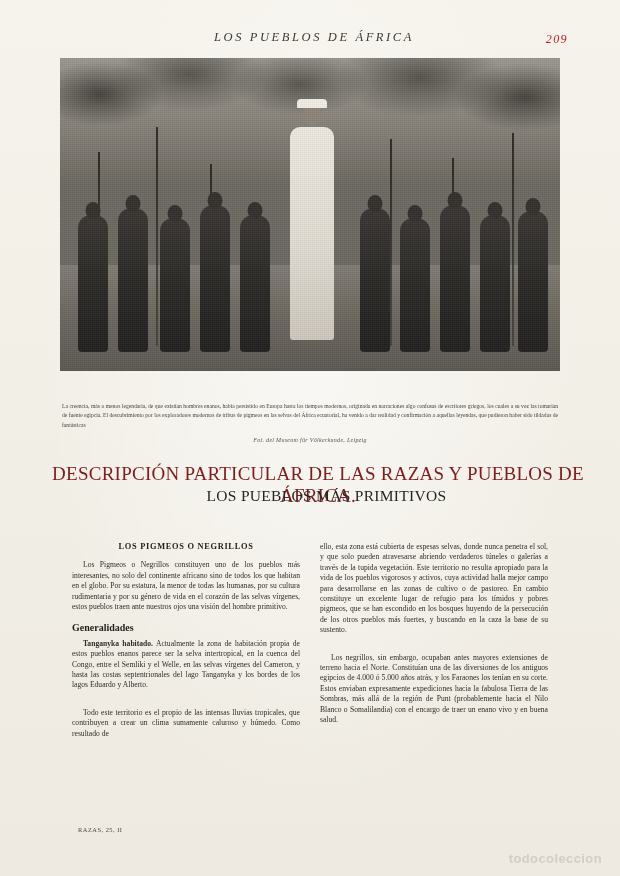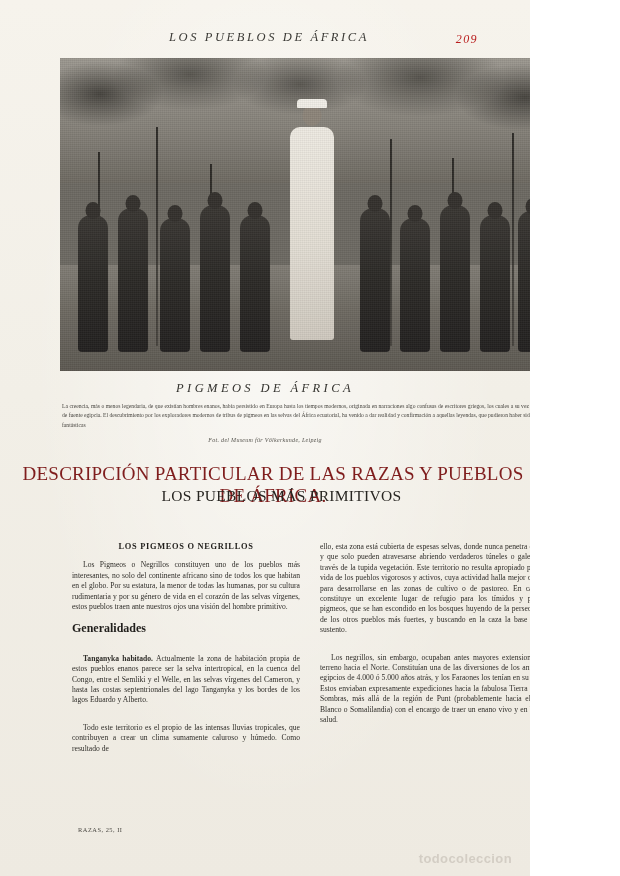--- a/index.html
+++ b/index.html
@@ -5,21 +5,21 @@
   html, body {
     margin: 0;
     padding: 0;
     background: #ffffff;
   }
   body {
     font-family: "Liberation Serif", serif;
   }
   .page {
     position: relative;
-    width: 530px;
+    width: 620px;
     height: 876px;
     background: #f4f1ea;
     overflow: hidden;
   }
   
   .paper-tint {
     position: absolute;
     inset: 0;
     background:
       radial-gradient(ellipse at 50% 40%, rgba(255,255,255,0.55) 0%, rgba(255,255,255,0) 62%),
@@ -238,22 +238,22 @@
   .section-head {
     text-align: center;
     font-weight: bold;
     font-size: 8.4px;
     letter-spacing: 0.7px;
     margin: 0 0 8px 0;
     color: #201e1b;
   }
   .sub-head {
     font-weight: bold;
-    font-size: 12px;
-    margin: 11px 0 20px 0;
+    font-size: 10px;
+    margin: 11px 0 5px 0;
     color: #201e1b;
   }
   p.para {
     margin: 0 0 0 0;
     text-indent: 11px;
   }
   p.para + p.para { margin-top: 17px; }
   .run-in {
     font-weight: bold;
   }
@@ -313,21 +313,20 @@
       <div class="figure" style="left:300px;height:46%;"></div>
       <div class="figure" style="left:340px;height:43%;"></div>
       <div class="figure" style="left:380px;height:47%;"></div>
       <div class="figure" style="left:420px;height:44%;"></div>
       <div class="figure" style="left:458px;height:45%;"></div>
 
       <div class="central-figure"></div>
       <div class="plate-grain"></div>
     </div>
 
-    <div class="plate-caption-title">PIGMEOS DE ÁFRICA</div>
     <div class="plate-caption-body">La creencia, más o menos legendaria, de que existían hombres enanos, había persistido en Europa hasta los tiempos modernos, originada en narraciones algo confusas de escritores griegos, los cuales a su vez las tomarían de fuente egipcia. El descubrimiento por los exploradores modernos de tribus de pigmeos en las selvas del África ecuatorial, ha venido a dar realidad y confirmación a aquellas leyendas, que pudieron haber sido tildadas de fantásticas</div>
     <div class="plate-credit">Fot. del Museum für Völkerkunde, Leipzig</div>
 
     <div class="article-title">DESCRIPCIÓN PARTICULAR DE LAS RAZAS Y PUEBLOS DE ÁFRICA.</div>
     <div class="article-subtitle">LOS PUEBLOS MÁS PRIMITIVOS</div>
 
     <div class="col col-left">
       <div class="section-head">LOS PIGMEOS O NEGRILLOS</div>
       <p class="para">Los Pigmeos o Negrillos constituyen uno de los pueblos más interesantes, no solo del continente africano sino de todos los que habitan en el globo. Por su estatura, la menor de todas las humanas, por su cultura rudimentaria y por su género de vida en el corazón de las selvas vírgenes, estos pueblos traen ante nuestros ojos una visión del hombre primitivo.</p>
       <div class="sub-head">Generalidades</div>

